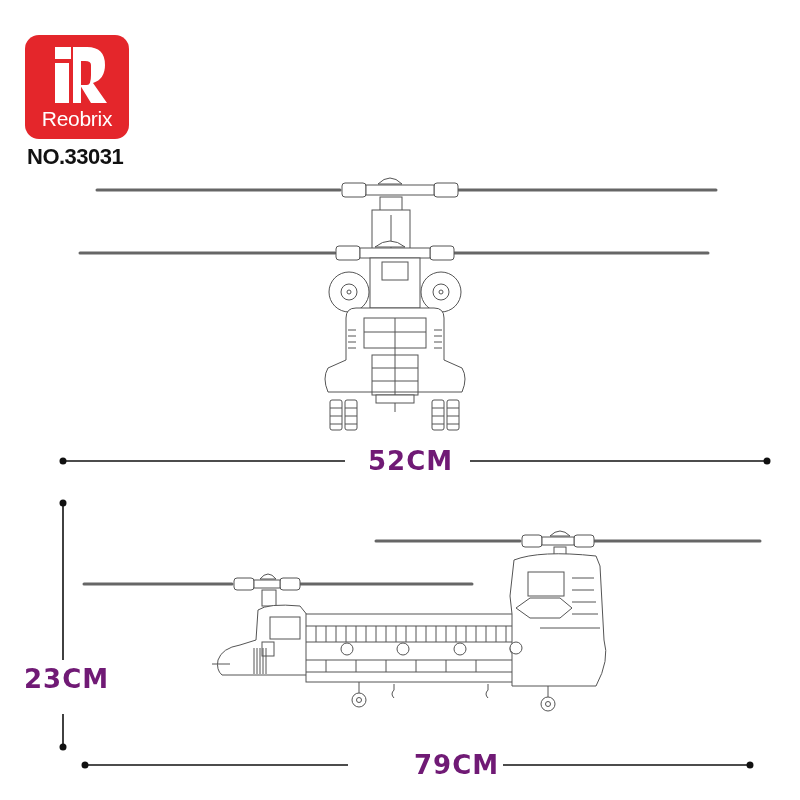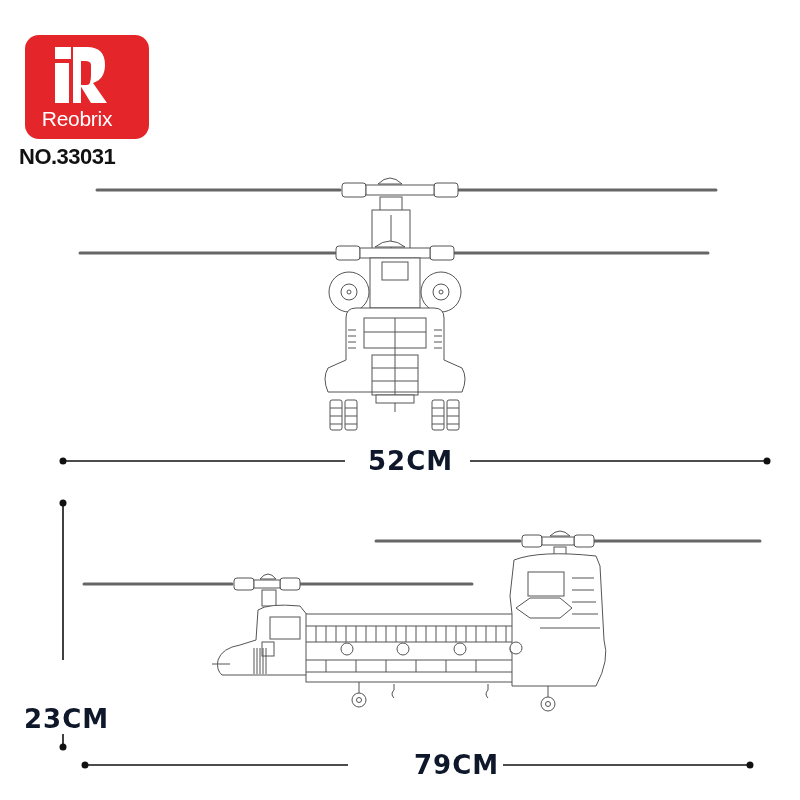--- a/index.html
+++ b/index.html
@@ -1,21 +1,21 @@
 <!DOCTYPE html>
 <html><head>
 <meta charset="utf-8">
 <style>
   html, body { margin:0; padding:0; background:#ffffff; }
   body { width:800px; height:800px; position:relative; overflow:hidden; font-family:"Liberation Sans", sans-serif; }
-  .logo { position:absolute; left:25px; top:35px; width:124px; height:104px; background:#e4262b; border-radius:14px; }
+  .logo { position:absolute; left:25px; top:35px; width:104px; height:104px; background:#e4262b; border-radius:14px; }
   .logo svg { position:absolute; left:0; top:0; }
   .logo-text { position:absolute; left:0; width:104px; top:72px; text-align:center; color:#fff; font-size:21px; font-family:"Liberation Sans", sans-serif; letter-spacing:-0.3px; }
-  .model-no { position:absolute; left:19px; top:144px; font-size:22px; font-weight:bold; color:#111; font-family:"Liberation Sans", sans-serif; letter-spacing:-0.5px; }
-  .dim-label { position:absolute; font-size:26px; font-weight:bold; color:#0f172a; font-family:"DejaVu Sans", sans-serif; letter-spacing:1px; background:#fff; padding:0 4px; }
+  .model-no { position:absolute; left:27px; top:144px; font-size:22px; font-weight:bold; color:#111; font-family:"Liberation Sans", sans-serif; letter-spacing:-0.5px; }
+  .dim-label { position:absolute; font-size:26px; font-weight:bold; color:#701a75; font-family:"DejaVu Sans", sans-serif; letter-spacing:1px; background:#fff; padding:0 4px; }
   svg.drawing { position:absolute; left:0; top:0; }
 </style>
 </head>
 <body>
 
 <div class="logo">
   <svg width="104" height="104" viewBox="0 0 104 104">
 
     <rect x="30" y="12" width="16" height="12" fill="#fff"></rect>
 
@@ -216,14 +216,14 @@
 
   <g>
     <line class="dim" x1="85" y1="765" x2="348" y2="765"></line>
     <line class="dim" x1="462" y1="765" x2="750" y2="765"></line>
     <circle cx="85" cy="765" r="3.5" fill="#111"></circle>
     <circle cx="750" cy="765" r="3.5" fill="#111"></circle>
   </g>
 </svg>
 
 <div class="dim-label" style="left:364px; top:446px;">52CM</div>
-<div class="dim-label" style="left:24px; top:704px; padding:0;text-align:center;">23CM</div>
+<div class="dim-label" style="left:24px; top:664px; padding:0;text-align:center;">23CM</div>
 <div class="dim-label" style="left:364px; top:750px;margin-left:46px;">79CM</div>
 
 </body></html>

